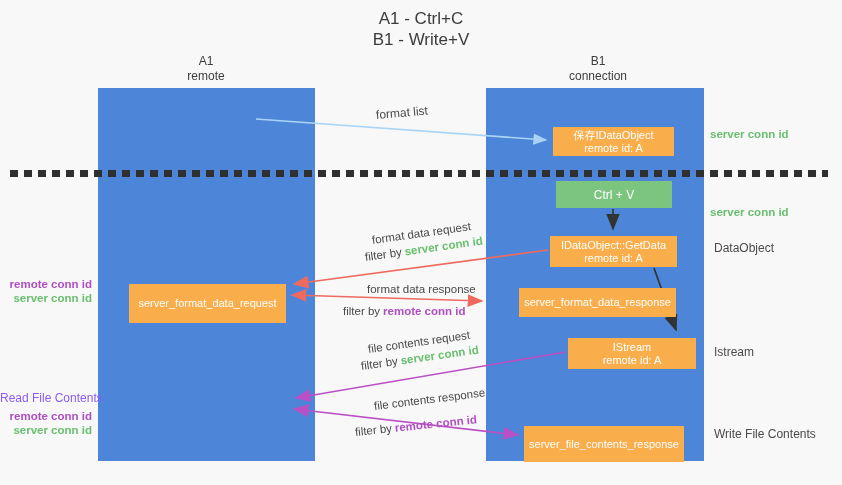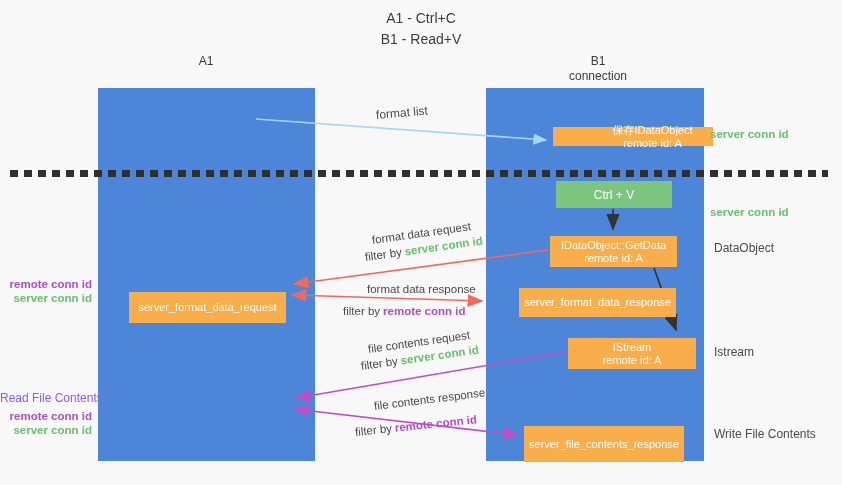--- a/index.html
+++ b/index.html
@@ -1,19 +1,19 @@
 <!DOCTYPE html>
 <html><head>
 <meta charset="utf-8">
 <style>
   html,body{margin:0;padding:0;background:#f8f8f8;}
   .canvas{position:relative;width:842px;height:485px;background:#f8f8f8;
           font-family:"Liberation Sans",sans-serif;overflow:hidden;}
   .abs{position:absolute;}
-  .title{left:0;right:0;top:8px;text-align:center;font-size:14px;line-height:21px;color:#3c3c3c;}
+  .title{left:0;right:0;top:8px;text-align:center;font-size:17px;line-height:21px;color:#3c3c3c;}
   .colhead{top:54px;width:140px;text-align:center;font-size:12px;line-height:15px;color:#3c3c3c;z-index:3;}
   .lane{top:88px;height:373px;background:#4d86d9;z-index:1;}
   .lane-a1{left:98px;width:217px;}
   .lane-b1{left:486px;width:218px;}
   .divider{left:10px;top:170px;width:818px;height:7px;z-index:2;
            background:repeating-linear-gradient(90deg,#2f2f2f 0 8px,transparent 8px 14px);}
   .arrows{left:0;top:0;z-index:4;}
   .node{z-index:5;display:flex;flex-direction:column;align-items:center;justify-content:center;
         color:#fff;text-align:center;white-space:nowrap;}
   .node-green{background:#7cc57f;font-size:12px;}
@@ -31,25 +31,26 @@
   .small{font-size:11.5px;}
   .filter-prefix{margin-right:3px;}
 </style>
 </head>
 <body>
 
 <div class="canvas">
 
   <div class="abs title">
     <div>A1 - Ctrl+C</div>
-    <div>B1 - Read+V</div>
+    <div>B1 - Write+V</div>
   </div>
 
   <div class="abs colhead" style="left:136px;">
     <div>A1</div>
+    <div>remote</div>
   </div>
   <div class="abs colhead" style="left:528px;">
     <div>B1</div>
     <div>connection</div>
   </div>
 
   <div class="abs lane lane-a1"></div>
   <div class="abs lane lane-b1"></div>
 
   <div class="abs divider"></div>
@@ -72,35 +73,35 @@
     <line x1="256" y1="119" x2="546" y2="140" stroke="#aad4f5" stroke-width="1.6" marker-end="url(#m-blue)"></line>
     <line x1="613" y1="209" x2="613" y2="229" stroke="#333333" stroke-width="1.7" marker-end="url(#m-black)"></line>
     <line x1="654" y1="268" x2="676" y2="330" stroke="#333333" stroke-width="1.7" marker-end="url(#m-black)"></line>
     <line x1="548" y1="250" x2="294" y2="284" stroke="#ee6a5f" stroke-width="1.6" marker-end="url(#m-red)"></line>
     <line x1="292" y1="295" x2="482" y2="301" stroke="#ee6a5f" stroke-width="1.6" marker-start="url(#m-red)" marker-end="url(#m-red)"></line>
     <line x1="566" y1="352" x2="296" y2="398" stroke="#bb4fc5" stroke-width="1.6" marker-end="url(#m-magenta)"></line>
     <line x1="294" y1="409" x2="518" y2="435" stroke="#bb4fc5" stroke-width="1.6" marker-start="url(#m-magenta)" marker-end="url(#m-magenta)"></line>
   </svg>
 
 
-  <div class="abs node node-orange" style="left:553px;top:127px;width:121px;height:19px;padding-left:39px;">
+  <div class="abs node node-orange" style="left:553px;top:127px;width:121px;height:29px;">
     <span>保存IDataObject</span>
     <span>remote id: A</span>
   </div>
 
   <div class="abs node node-green" style="left:556px;top:181px;width:116px;height:27px;">
     <span>Ctrl + V</span>
   </div>
 
   <div class="abs node node-orange" style="left:550px;top:236px;width:127px;height:31px;">
     <span>IDataObject::GetData</span>
     <span>remote id: A</span>
   </div>
 
-  <div class="abs node node-orange" style="left:129px;top:292px;width:157px;height:31px;">
+  <div class="abs node node-orange" style="left:129px;top:284px;width:157px;height:39px;">
     <span>server_format_data_request</span>
   </div>
 
   <div class="abs node node-orange" style="left:487px;top:288px;width:157px;height:29px;margin-left:32px;">
     <span>server_format_data_response</span>
   </div>
 
   <div class="abs node node-orange" style="left:568px;top:338px;width:128px;height:31px;">
     <span>IStream</span>
     <span>remote id: A</span>

